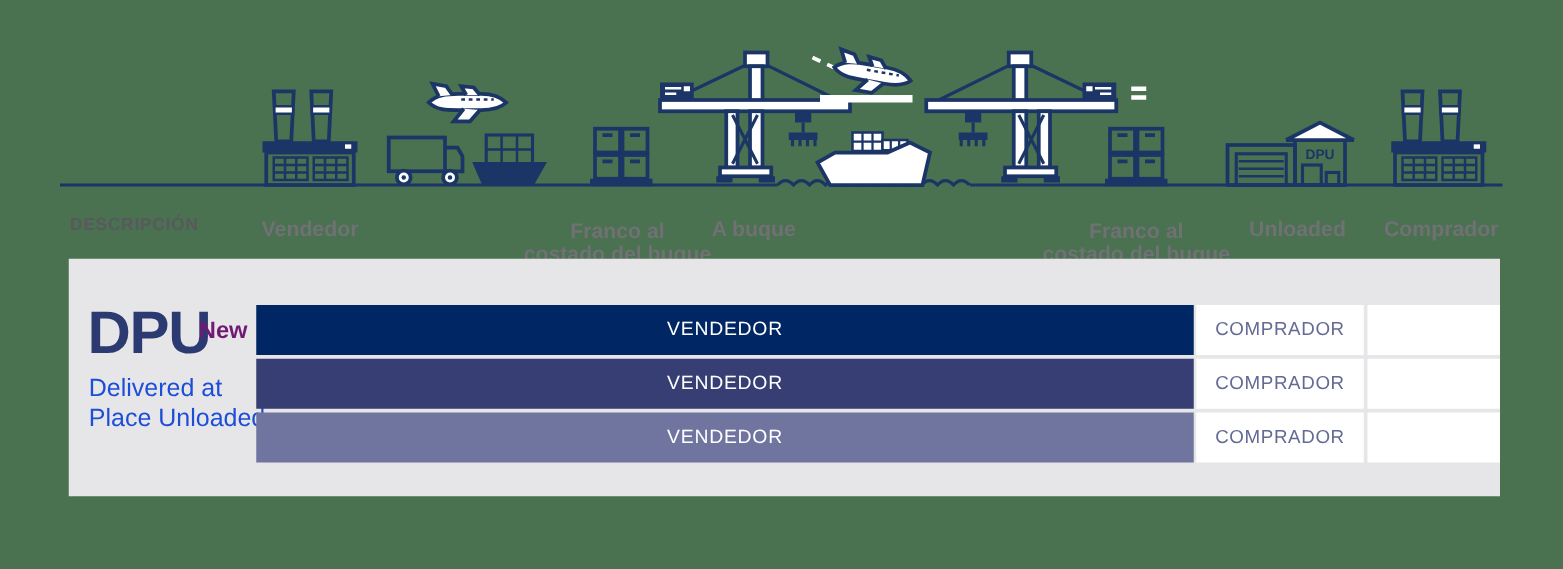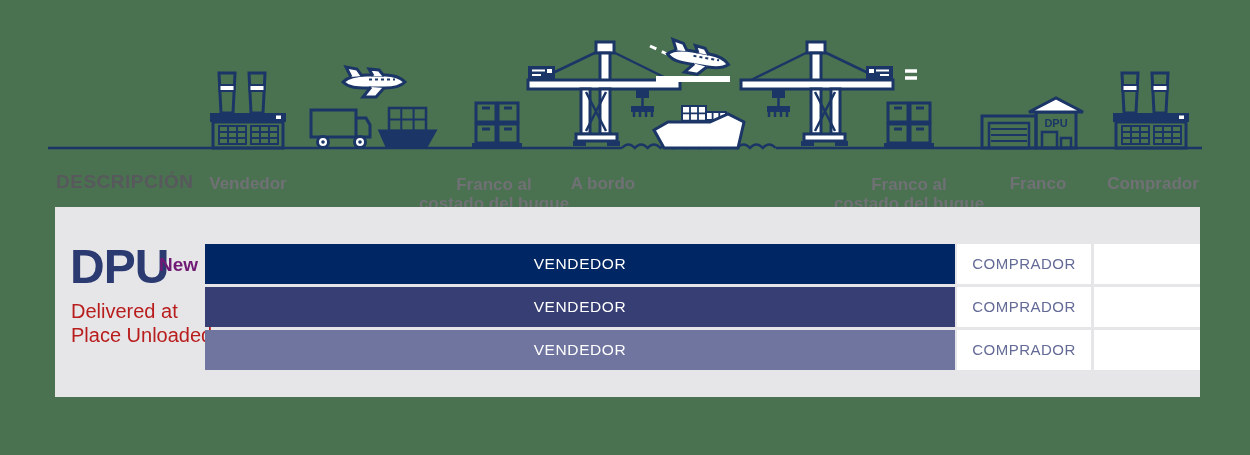--- a/index.html
+++ b/index.html
@@ -4,28 +4,28 @@
 <style>
   html,body{margin:0;padding:0;background:#4a7150;}
   *{box-sizing:border-box;font-family:"Liberation Sans",sans-serif;}
   #stage{position:relative;width:1250px;height:455px;background:#4a7150;overflow:hidden;padding-left:44px;}
   #scene{position:absolute;left:0;top:0;}
   
   .stage-label{position:absolute;top:174px;color:#707175;font-size:17px;font-weight:700;
                text-align:center;line-height:19px;}
   .stage-label.two-line{top:175px;}
   .stage-label span{display:block;}
-  #desc-heading{position:absolute;left:56px;top:171px;color:#58595d;font-size:19px;
+  #desc-heading{position:absolute;left:56px;top:171px;color:#58595d;font-size:14px;
                 font-weight:800;letter-spacing:.5px;}
   
   #panel{position:absolute;left:55px;top:207px;width:1145px;height:190px;background:#e6e6e8;}
   #dpu-code{position:absolute;left:15px;top:36px;font-size:48px;font-weight:700;
             color:#2b3a70;letter-spacing:-1px;line-height:48px;}
   #dpu-badge{position:absolute;left:104px;top:47px;font-size:19px;font-weight:700;color:#701a75;}
-  #dpu-sub{position:absolute;left:16px;top:92px;font-size:20px;line-height:24px;color:#b91c1c;}
+  #dpu-sub{position:absolute;left:16px;top:92px;font-size:20px;line-height:24px;color:#1d4ed8;}
   .cost-row{position:absolute;left:0;width:1145px;height:40px;}
   .row-0{top:37px;} .row-1{top:80px;} .row-2{top:123px;}
   .bar{position:absolute;left:150px;width:750px;height:40px;color:#fff;font-size:15.5px;
        letter-spacing:.6px;text-align:center;line-height:40px;}
   .row-0 .bar{background:#002663;} .row-1 .bar{background:#373e73;} .row-2 .bar{background:#7075a0;}
   .cell{position:absolute;height:40px;background:#ffffff;line-height:40px;text-align:center;}
   .buyer-cell{left:902px;width:134px;color:#636a96;font-size:15px;letter-spacing:.5px;}
   .empty-cell{left:1039px;width:106px;}
 </style>
 </head>
@@ -162,28 +162,28 @@
   <div id="desc-heading">DESCRIPCIÓN</div>
 
   <div class="stage-label" style="left:188px;width:120px;">
     <span>Vendedor</span>
   </div>
   <div class="stage-label two-line" style="left:418px;width:152px;">
     <span>Franco al</span>
     <span>costado del buque</span>
   </div>
   <div class="stage-label" style="left:553px;width:100px;">
-    <span>A bordo</span>
+    <span>A buque</span>
   </div>
   <div class="stage-label two-line" style="left:833px;width:152px;">
     <span>Franco al</span>
     <span>costado del buque</span>
   </div>
   <div class="stage-label" style="left:988px;width:100px;">
-    <span>Franco</span>
+    <span>Unloaded</span>
   </div>
   <div class="stage-label" style="left:1092px;width:122px;">
     <span>Comprador</span>
   </div>
 
   <div id="panel">
     <div id="dpu-code">DPU</div>
     <div id="dpu-badge">New</div>
     <div id="dpu-sub">
       <span style="display:block;">Delivered at</span>

